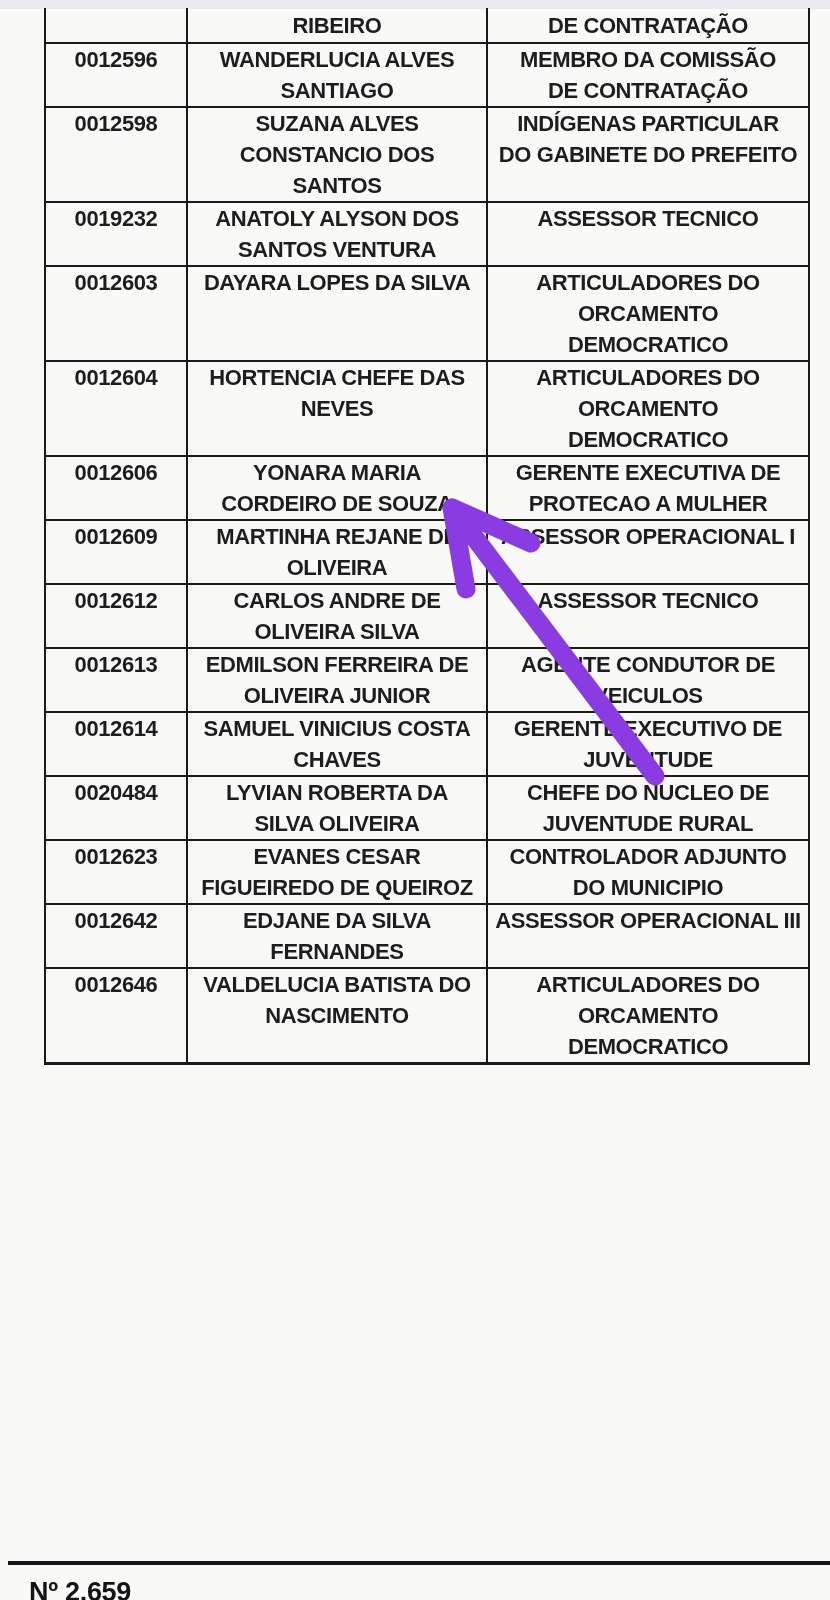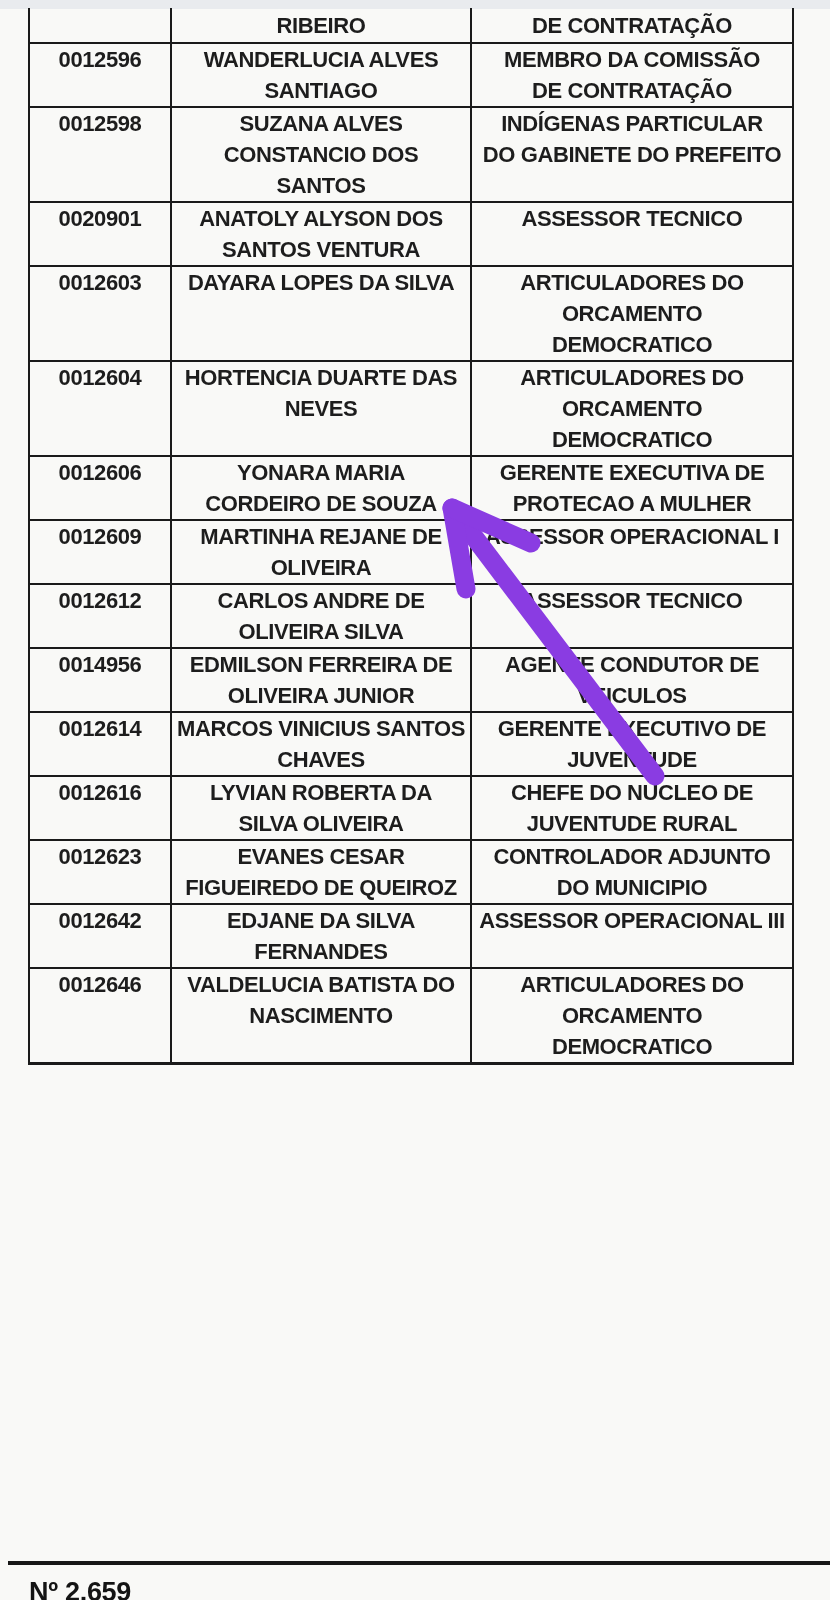--- a/index.html
+++ b/index.html
@@ -9,21 +9,21 @@
     background: #f9f9f7;
     overflow: hidden;
     font-family: "Liberation Sans", sans-serif;
   }
   .top-strip {
     position: absolute; left: 0; top: 0;
     width: 830px; height: 9px;
     background: #e9ebee;
   }
   .doc-table-wrap {
-    position: absolute; left: 28px; top: 8px;
+    position: absolute; left: 44px; top: 8px;
   }
   table.doc-table {
     border-collapse: collapse;
     table-layout: fixed;
     width: 764px;
     background: transparent;
   }
   col.c-id   { width: 142px; }
   col.c-name { width: 300px; }
   col.c-role { width: 322px; }
@@ -92,35 +92,35 @@
         </tr>
         <tr>
           <td>0012598</td>
           <td>SUZANA ALVES
 CONSTANCIO DOS
 SANTOS</td>
           <td>INDÍGENAS PARTICULAR
 DO GABINETE DO PREFEITO</td>
         </tr>
         <tr>
-          <td>0020901</td>
+          <td>0019232</td>
           <td>ANATOLY ALYSON DOS
 SANTOS VENTURA</td>
           <td>ASSESSOR TECNICO</td>
         </tr>
         <tr>
           <td>0012603</td>
           <td>DAYARA LOPES DA SILVA</td>
           <td>ARTICULADORES DO
 ORCAMENTO
 DEMOCRATICO</td>
         </tr>
         <tr>
           <td>0012604</td>
-          <td>HORTENCIA DUARTE DAS
+          <td>HORTENCIA CHEFE DAS
 NEVES</td>
           <td>ARTICULADORES DO
 ORCAMENTO
 DEMOCRATICO</td>
         </tr>
         <tr>
           <td>0012606</td>
           <td>YONARA MARIA
 CORDEIRO DE SOUZA</td>
           <td>GERENTE EXECUTIVA DE
@@ -132,35 +132,35 @@
 OLIVEIRA</td>
           <td>ASSESSOR OPERACIONAL I</td>
         </tr>
         <tr>
           <td>0012612</td>
           <td>CARLOS ANDRE DE
 OLIVEIRA SILVA</td>
           <td>ASSESSOR TECNICO</td>
         </tr>
         <tr>
-          <td>0014956</td>
+          <td>0012613</td>
           <td>EDMILSON FERREIRA DE
 OLIVEIRA JUNIOR</td>
           <td>AGENTE CONDUTOR DE
 VEICULOS</td>
         </tr>
         <tr>
           <td>0012614</td>
-          <td>MARCOS VINICIUS SANTOS
+          <td>SAMUEL VINICIUS COSTA
 CHAVES</td>
           <td>GERENTE EXECUTIVO DE
 JUVENTUDE</td>
         </tr>
         <tr>
-          <td>0012616</td>
+          <td>0020484</td>
           <td>LYVIAN ROBERTA DA
 SILVA OLIVEIRA</td>
           <td>CHEFE DO NUCLEO DE
 JUVENTUDE RURAL</td>
         </tr>
         <tr>
           <td>0012623</td>
           <td>EVANES CESAR
 FIGUEIREDO DE QUEIROZ</td>
           <td>CONTROLADOR ADJUNTO

